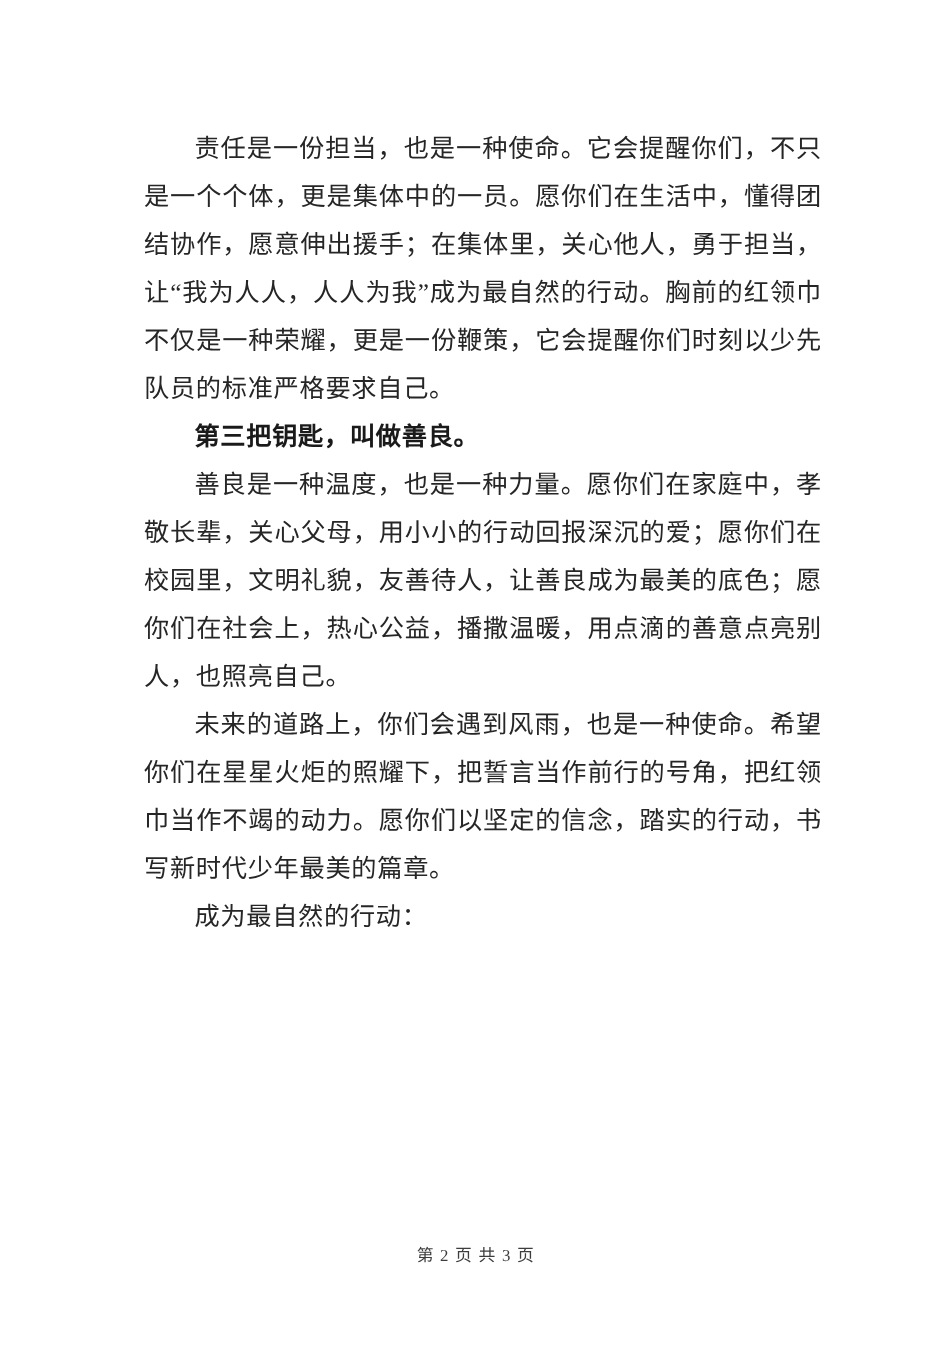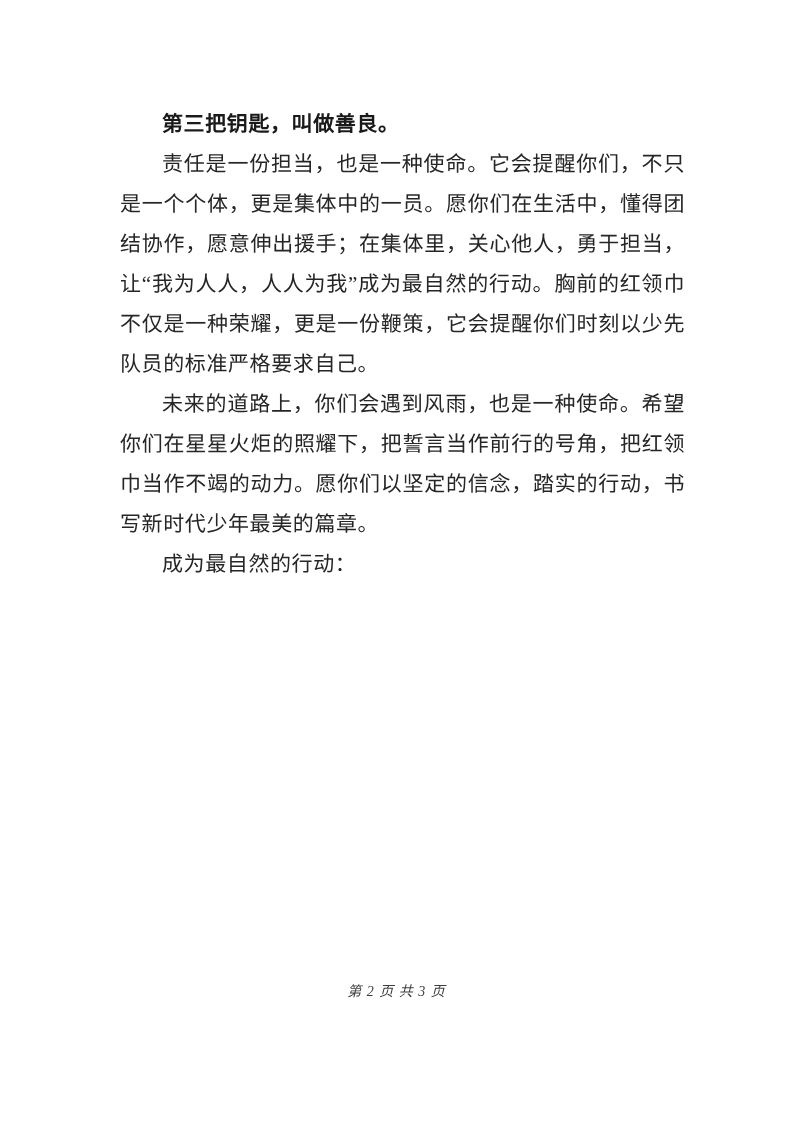--- a/index.html
+++ b/index.html
@@ -30,36 +30,36 @@
     text-align: justify;
     text-indent: 2em;
     font-weight: 400;
   }
   .para.heading {
     font-weight: 700;
     color: #1a1a1a;
   }
   .footer {
     position: absolute;
-    top: 982px;
+    top: 1038px;
     left: 0;
     width: 793px;
     text-align: center;
     font-size: 14px;
     line-height: 20px;
     color: #3d3d3d;
     letter-spacing: 1px;
-    font-style: italic;
   }
 </style>
 </head>
 <body>
 
 <div class="page">
   <div class="content">
+    <p class="para">责任是一份担当，也是一种使命。它会提醒你们，不只是一个个体，更是集体中的一员。愿你们在生活中，懂得团结协作，愿意伸出援手；在集体里，关心他人，勇于担当，让“我为人人，人人为我”成为最自然的行动。胸前的红领巾不仅是一种荣耀，更是一份鞭策，它会提醒你们时刻以少先队员的标准严格要求自己。</p>
     <p class="para heading">第三把钥匙，叫做善良。</p>
-    <p class="para">责任是一份担当，也是一种使命。它会提醒你们，不只是一个个体，更是集体中的一员。愿你们在生活中，懂得团结协作，愿意伸出援手；在集体里，关心他人，勇于担当，让“我为人人，人人为我”成为最自然的行动。胸前的红领巾不仅是一种荣耀，更是一份鞭策，它会提醒你们时刻以少先队员的标准严格要求自己。</p>
+    <p class="para">善良是一种温度，也是一种力量。愿你们在家庭中，孝敬长辈，关心父母，用小小的行动回报深沉的爱；愿你们在校园里，文明礼貌，友善待人，让善良成为最美的底色；愿你们在社会上，热心公益，播撒温暖，用点滴的善意点亮别人，也照亮自己。</p>
     <p class="para">未来的道路上，你们会遇到风雨，也是一种使命。希望你们在星星火炬的照耀下，把誓言当作前行的号角，把红领巾当作不竭的动力。愿你们以坚定的信念，踏实的行动，书写新时代少年最美的篇章。</p>
     <p class="para">成为最自然的行动：</p>
   </div>
 
   <div class="footer">第 2 页 共 3 页</div>
 </div>
 
 </body></html>

